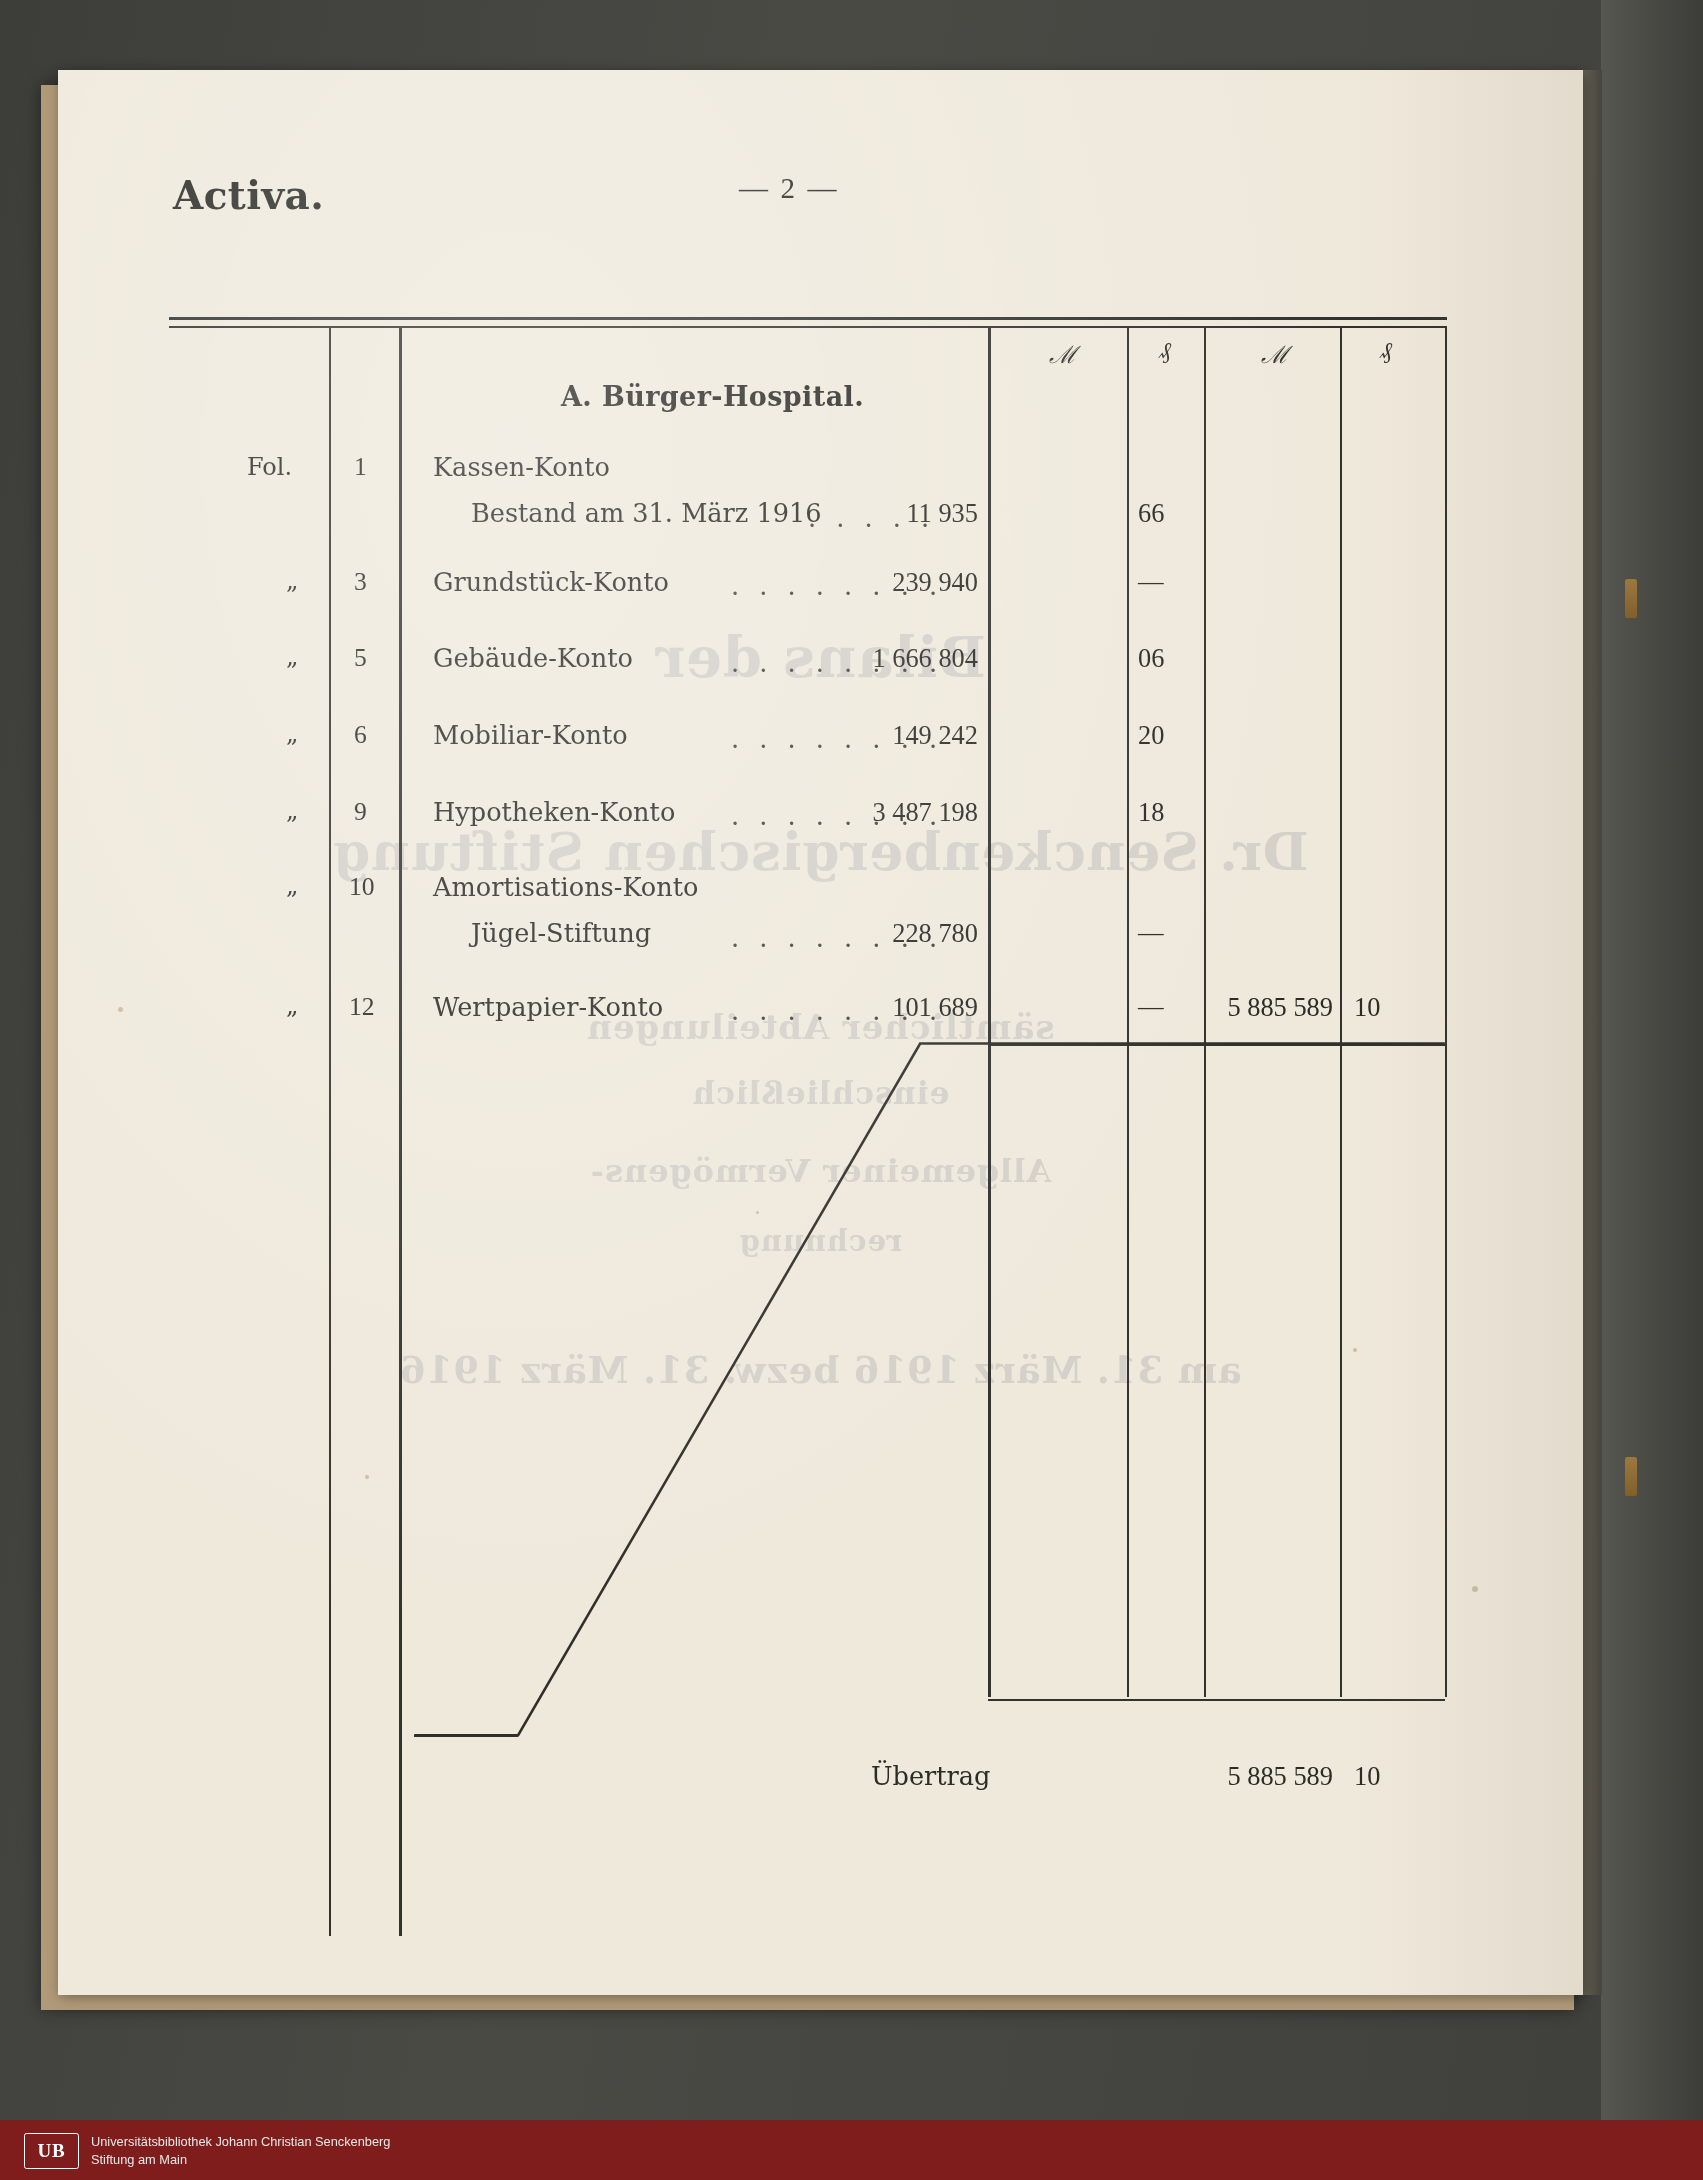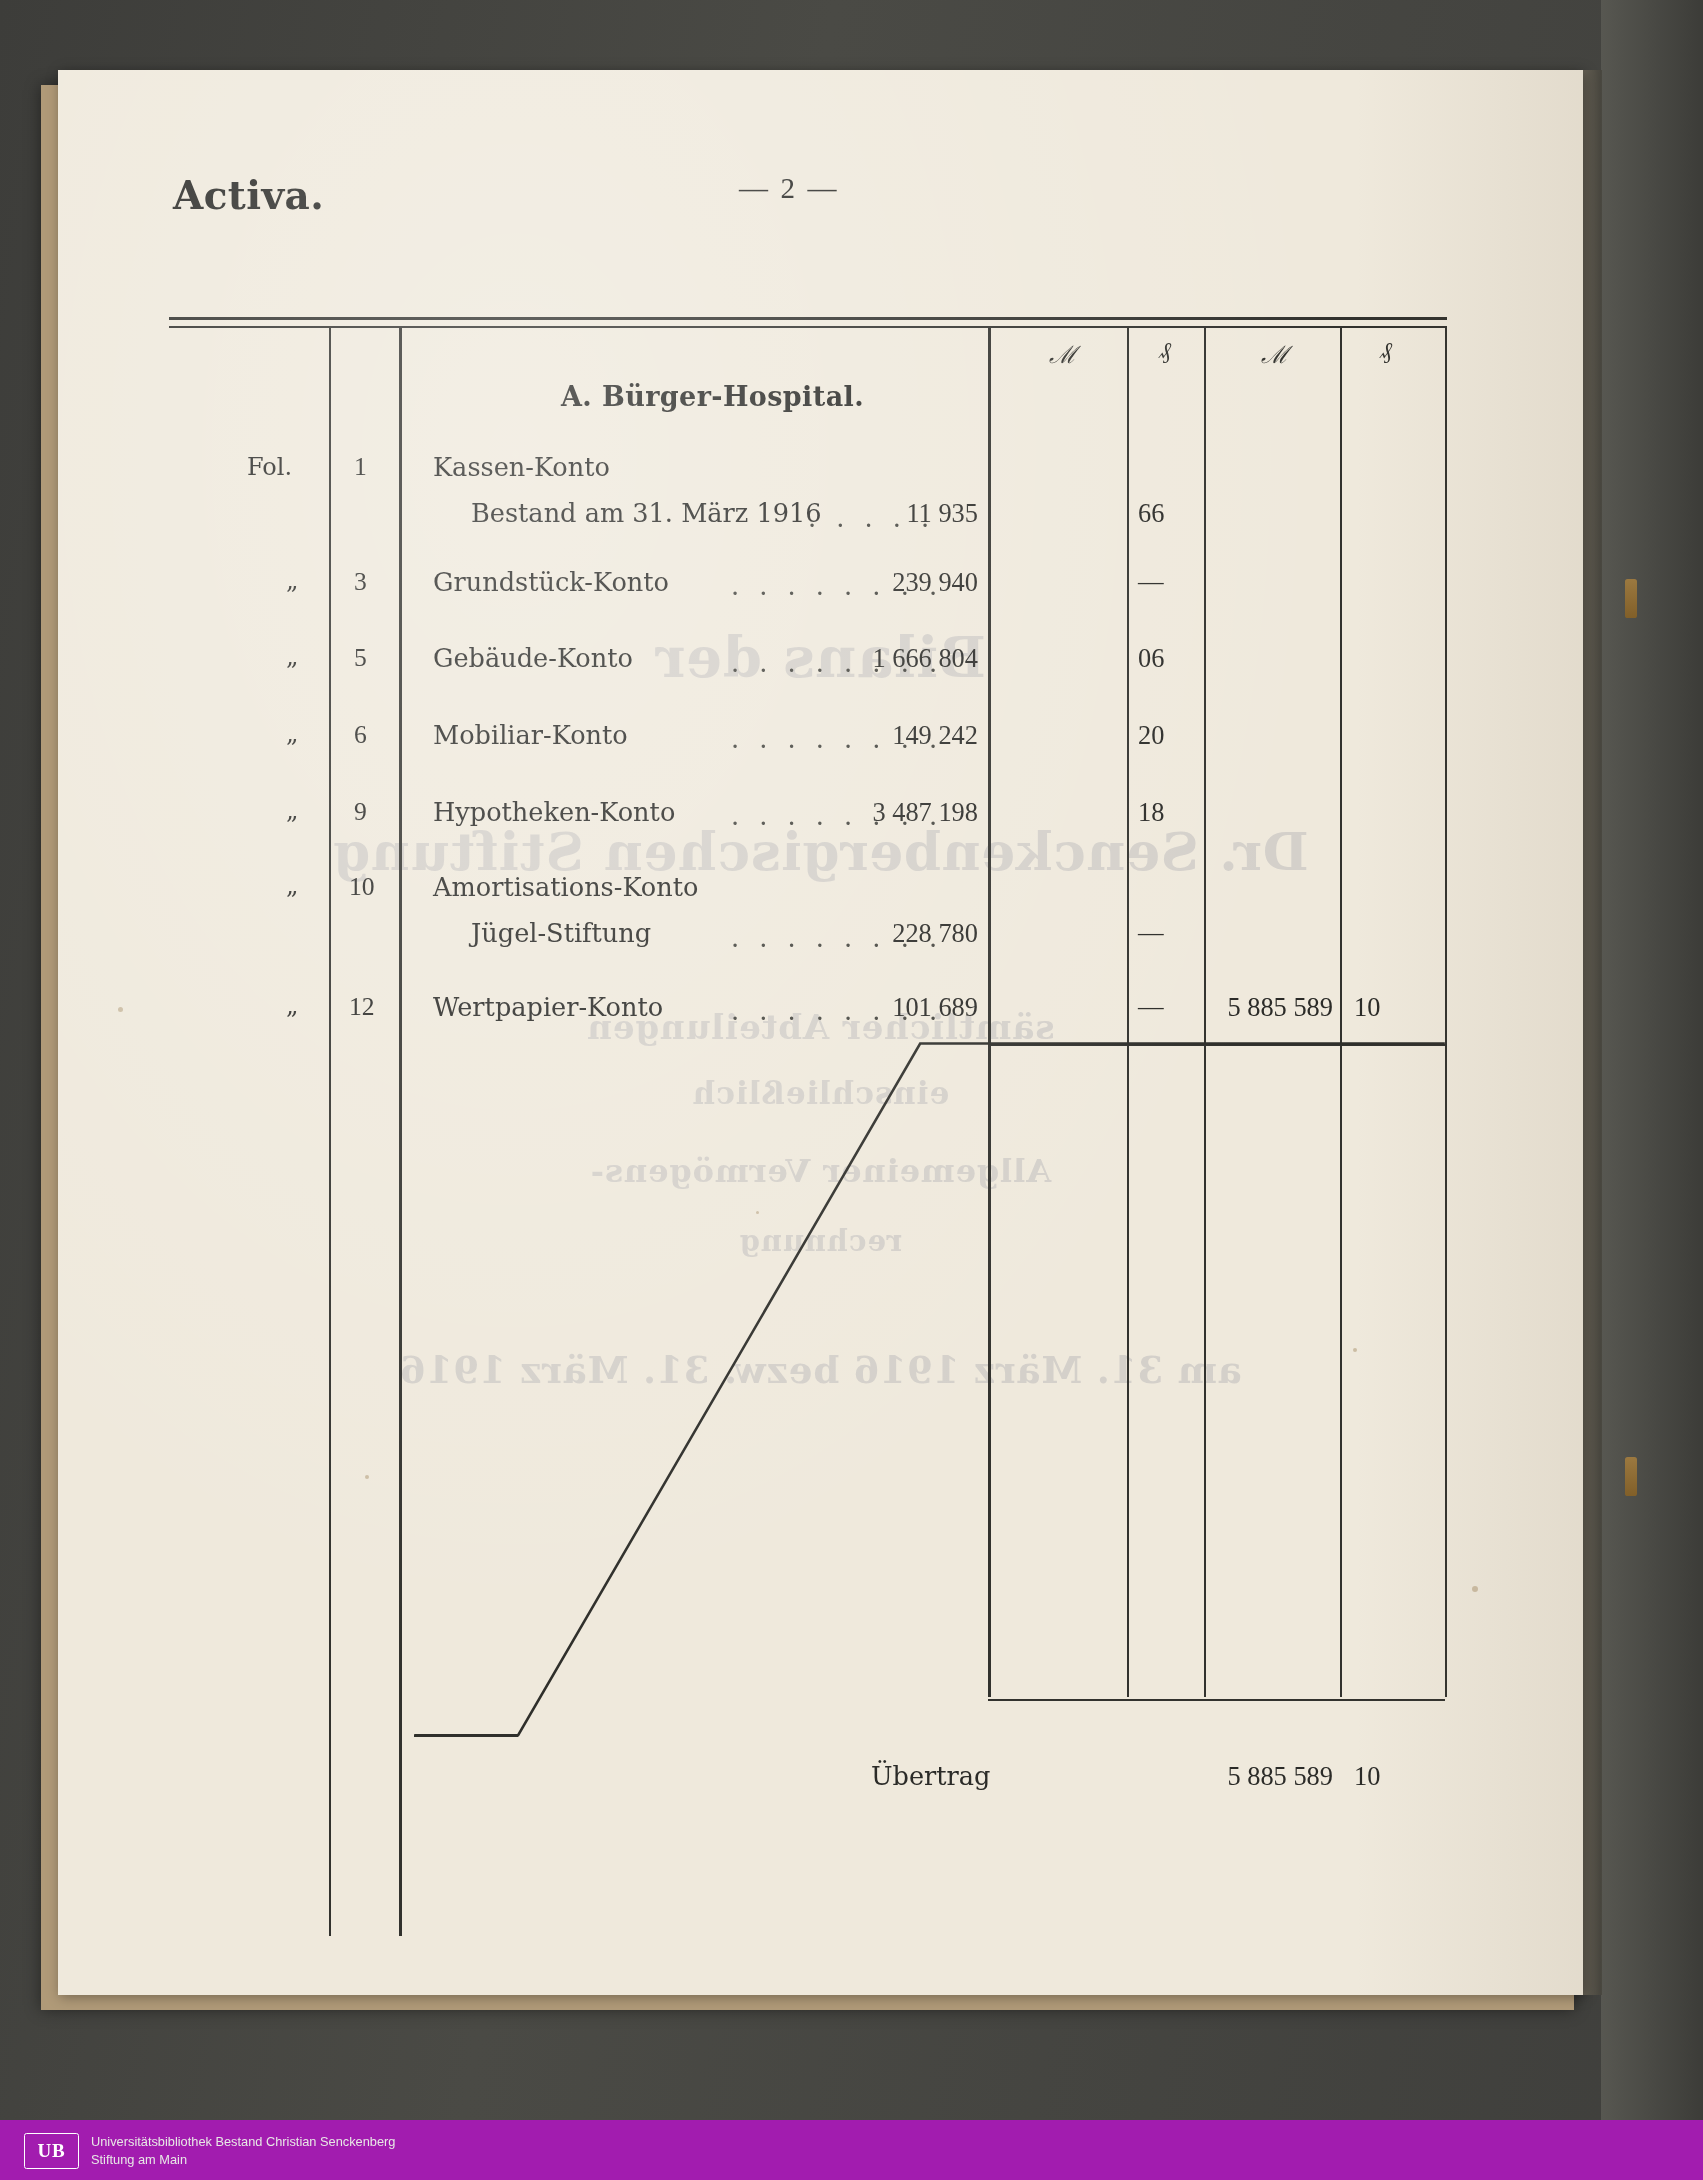--- a/index.html
+++ b/index.html
@@ -176,21 +176,21 @@
     pointer-events: none;
   }
 
   
   .watermark {
     position: absolute;
     left: 0;
     bottom: 0;
     width: 1704px;
     height: 61px;
-    background: #a21caf;
+    background: #7f1d1d;
     display: flex;
     align-items: center;
   }
   .wm-logo {
     margin-left: 24px;
     width: 53px;
     height: 34px;
     border: 1.7px solid #ffffff;
     border-radius: 2.6px;
     color: #ffffff;
@@ -342,19 +342,19 @@
       <div class="speck" style="left:1295px;top:1278px; width:4.3px;  height:4.3px;"></div>
       <div class="speck" style="left:1414px;top:1516px; width:6px;  height:6px;"></div>
       <div class="speck" style="left:698px; top:1141px; width:3.4px;  height:3.4px;"></div>
 
     </div>
   </div>
 
   <div class="watermark">
     <div class="wm-logo">UB</div>
     <div class="wm-text">
-      <div>Universitätsbibliothek Bestand Christian Senckenberg</div>
+      <div>Universitätsbibliothek Johann Christian Senckenberg</div>
       <div>Stiftung am Main</div>
     </div>
   </div>
 
 </div>
 
 
 </body></html>

